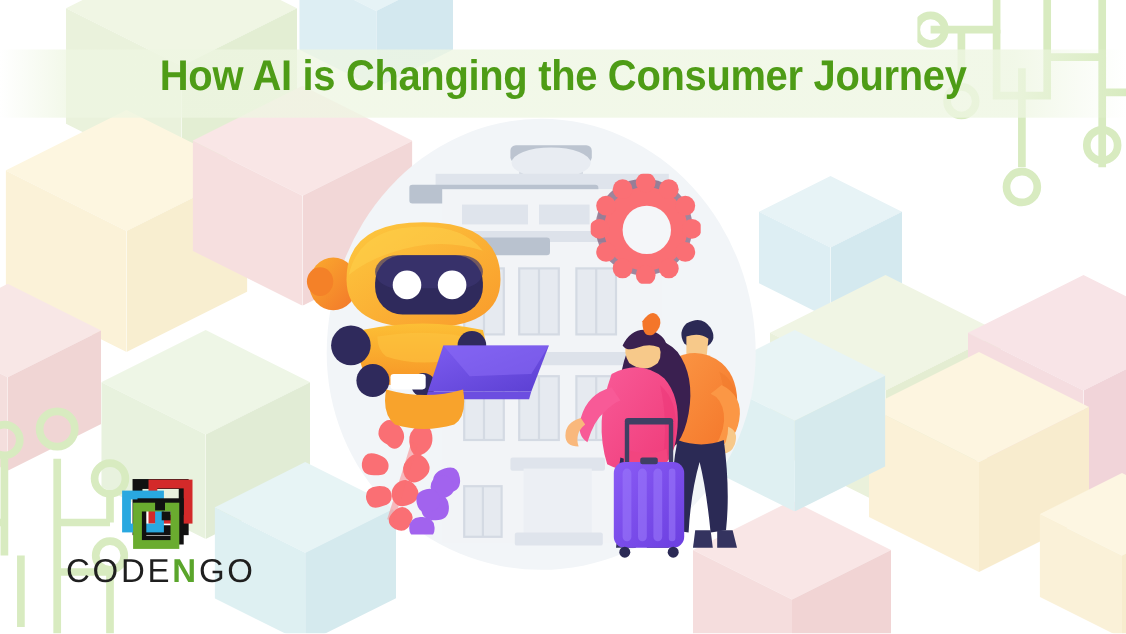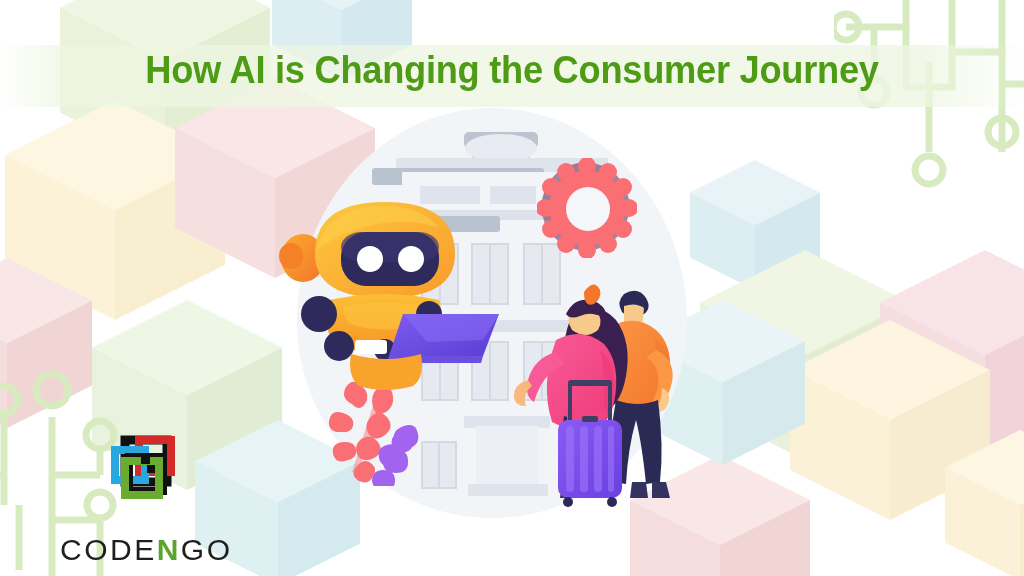--- a/index.html
+++ b/index.html
@@ -63,21 +63,21 @@
   
   #people{position:absolute;left:240px;top:180px;width:180px;height:235px;}
 
   
   #logo{position:absolute;left:60px;top:435px;width:200px;height:105px;}
   #logo-mark{position:absolute;left:45px;top:0;width:80px;height:68px;}
   #logo-word{
     position:absolute;left:0;top:68px;width:200px;
     font-family:"Liberation Sans",sans-serif;
     font-size:30px;font-weight:400;letter-spacing:2.5px;
-    color:#1f1f1f;white-space:nowrap;margin-top:30px;
+    color:#1f1f1f;white-space:nowrap;
   }
   #logo-word .n{color:#5aa52b;font-weight:700;}
 </style>
 </head>
 <body>
 
 <div id="banner">
 
   <div class="bg-layer">
     <div id="cube-host">

